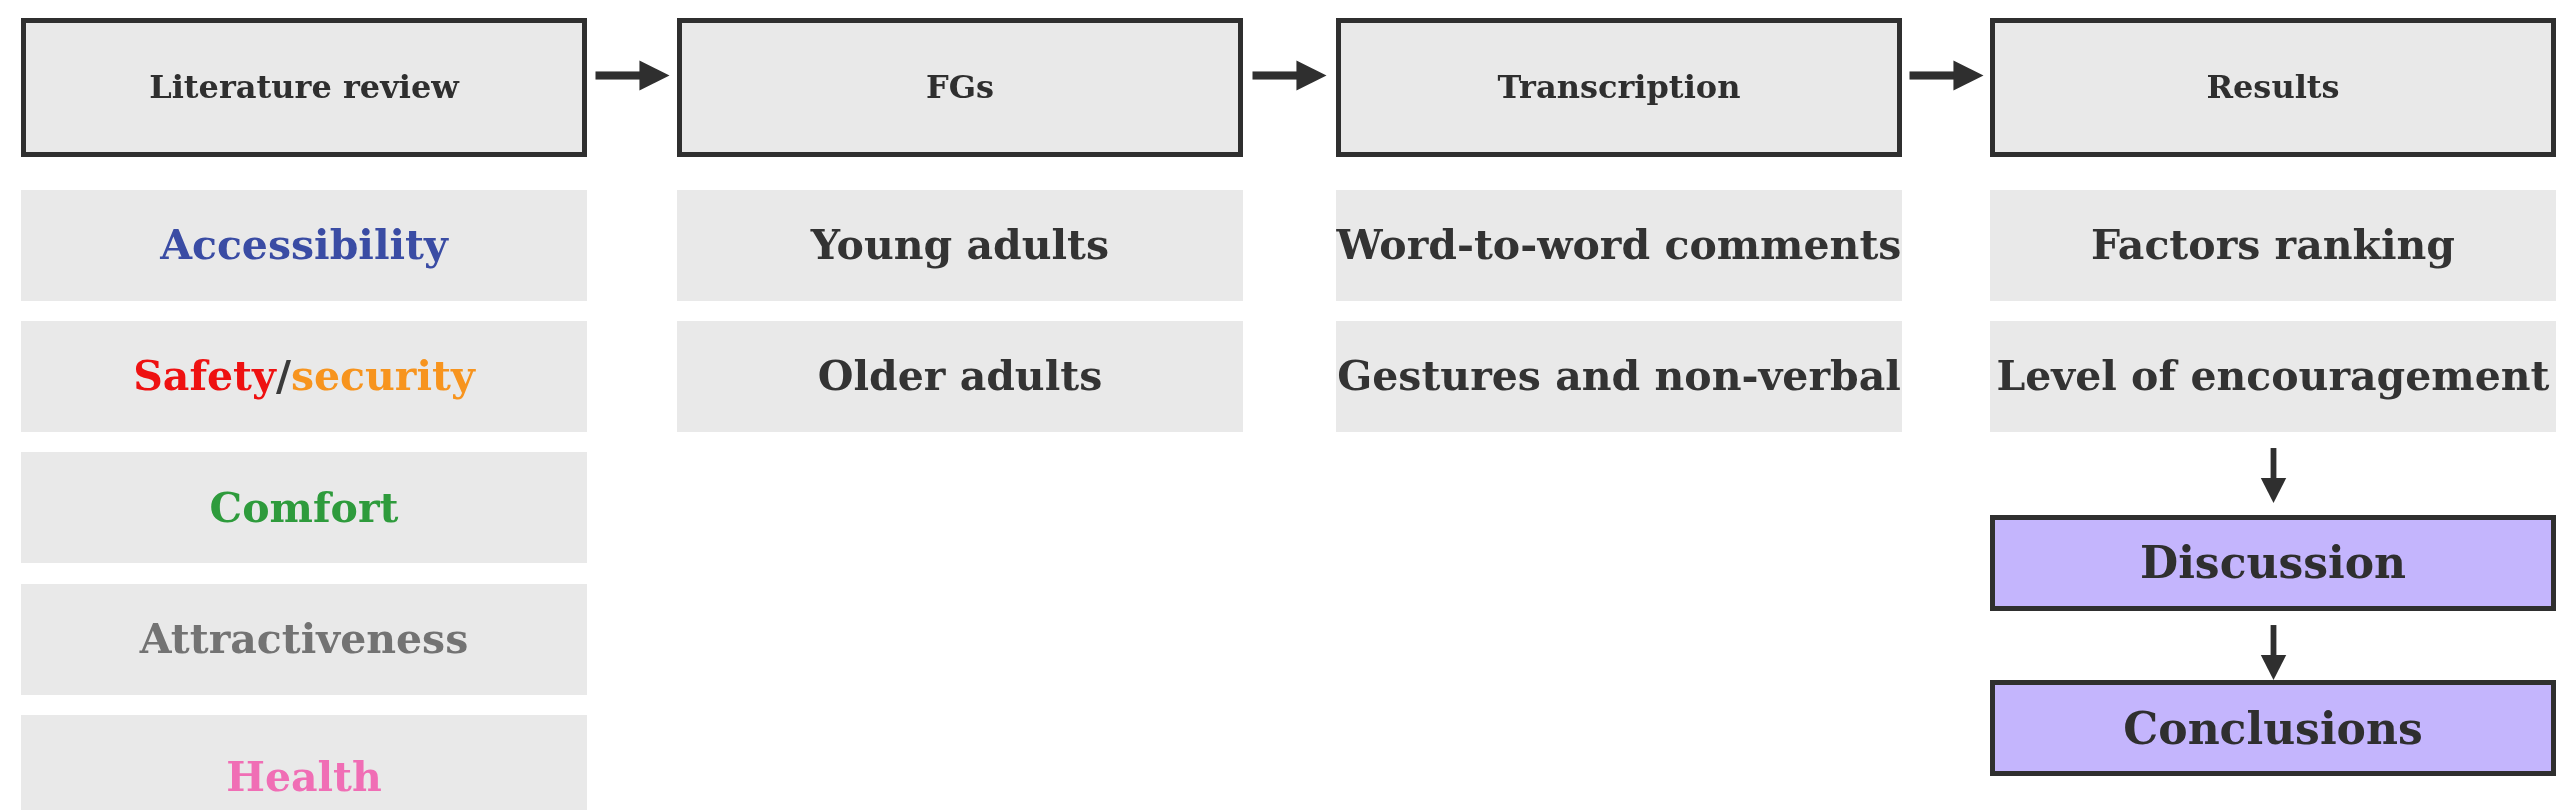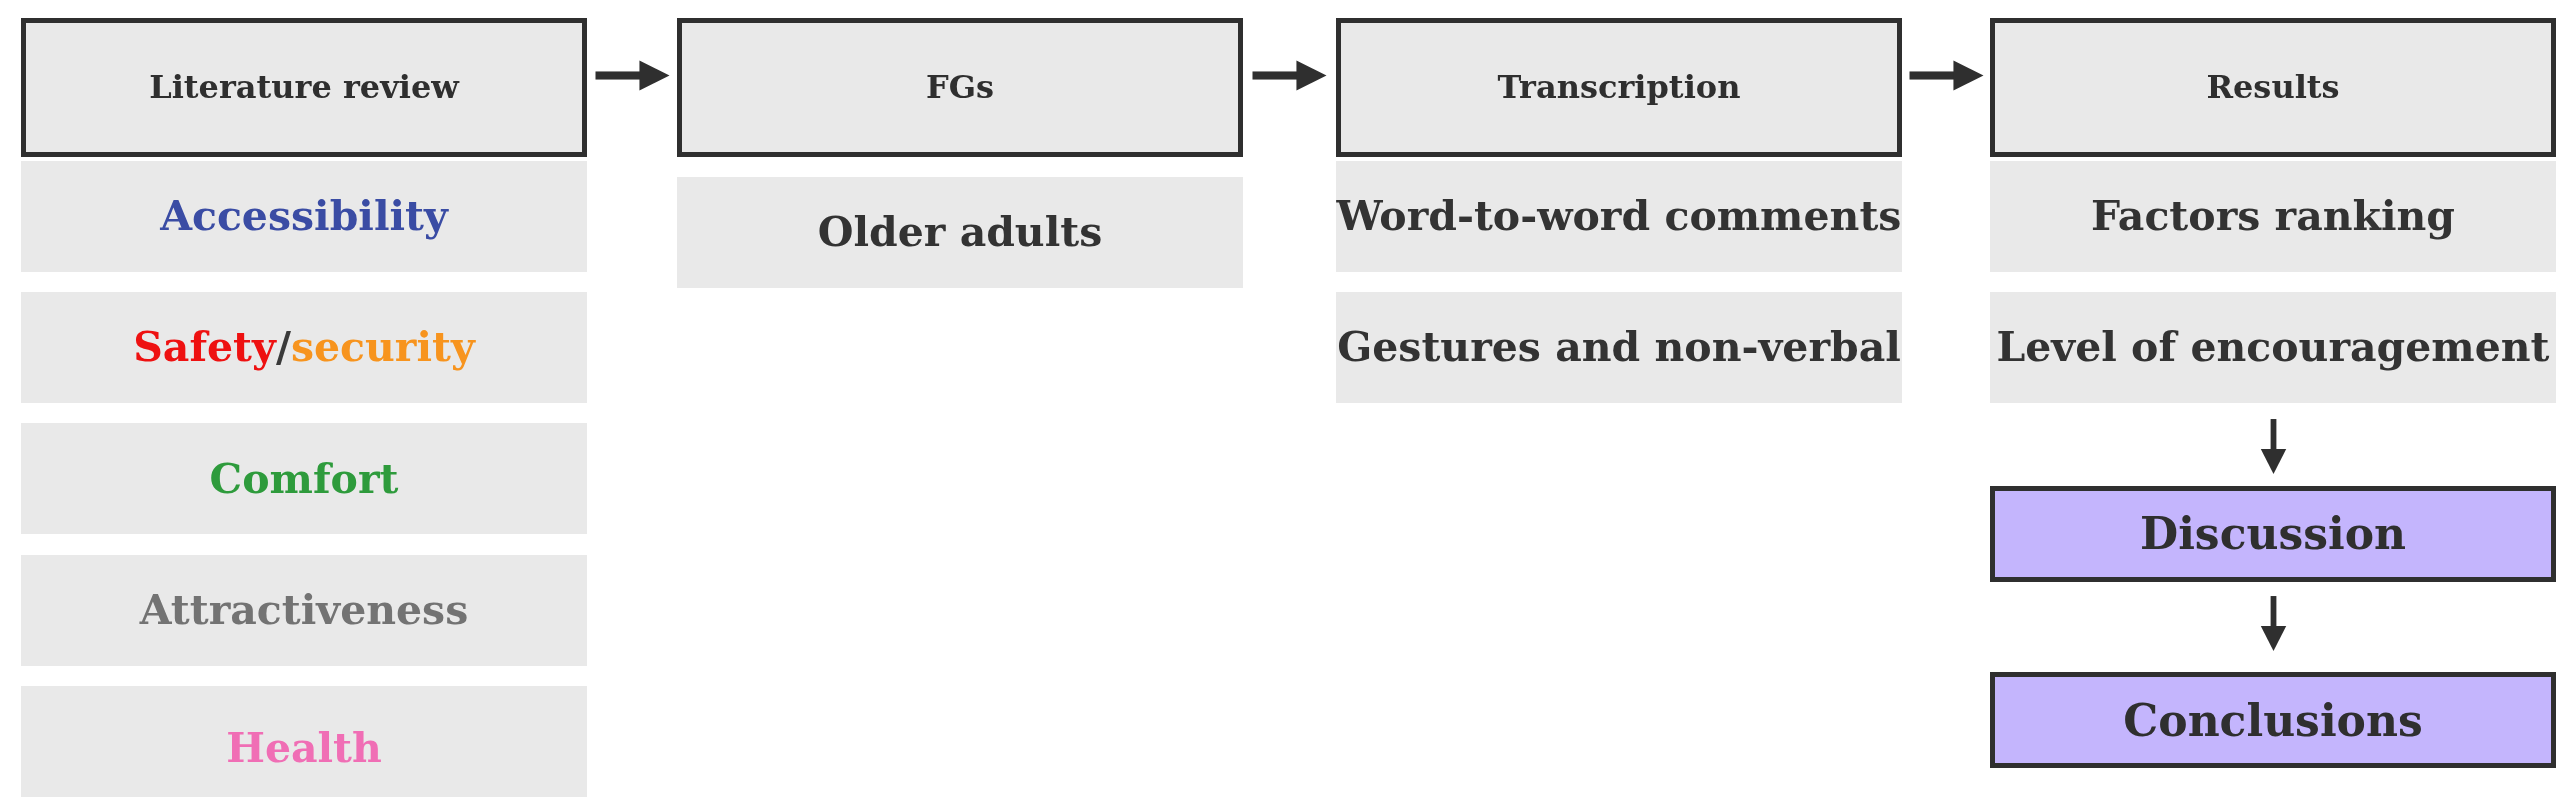--- a/index.html
+++ b/index.html
@@ -21,29 +21,29 @@
     border:5.3px solid #2F2F2F;background:#E9E9E9;
     display:flex;align-items:center;justify-content:center;
     font-size:32px;color:#2F2F2F;
   }
   .row{
     box-sizing:border-box;height:111px;margin-top:20.4px;
     background:#E9E9E9;
     display:flex;align-items:center;justify-content:center;
     font-size:41px;color:#333333;white-space:nowrap;
   }
-  .row-first{margin-top:4px;}
+  .row-first{margin-top:33px;}
   .flowbox{
     box-sizing:border-box;height:96px;
     border:5.3px solid #2F2F2F;background:#c4b5fd;
     display:flex;align-items:center;justify-content:center;
     font-size:44px;color:#2F2F2F;
   }
   .flowbox-discussion{margin-top:11.7px;}
-  .flowbox-conclusions{margin-top:21px;}
+  .flowbox-conclusions{margin-top:0;}
   .arrow-right{position:absolute;top:57px;width:75px;height:37px;color:#2F2F2F;}
   .ar-1{left:595px;}
   .ar-2{left:1252px;}
   .ar-3{left:1909px;}
   .arrow-down{display:block;width:37px;height:55px;color:#2F2F2F;}
   .ad-1{margin:16.3px auto 0;}
   .ad-2{margin:14.6px auto 0;}
 </style>
 </head>
 <body>
@@ -69,20 +69,23 @@
       <span style="color: #737373;">Attractiveness</span>
     </div>
     <div class="row">
       <span style="color: rgb(240, 110, 181); margin-top: 12px;">Health</span>
     </div>
   </div>
 
   <div class="col col-1">
     <div class="hdr">
       <span style="color: rgb(47, 47, 47);">FGs</span>
+    </div>
+    <div class="row row-first">
+      <span style="color: rgb(51, 51, 51);">Young adults</span>
     </div>
     <div class="row">
       <span style="color: rgb(51, 51, 51);">Older adults</span>
     </div>
   </div>
 
   <div class="col col-2">
     <div class="hdr">
       <span style="color: rgb(47, 47, 47);">Transcription</span>
     </div>

